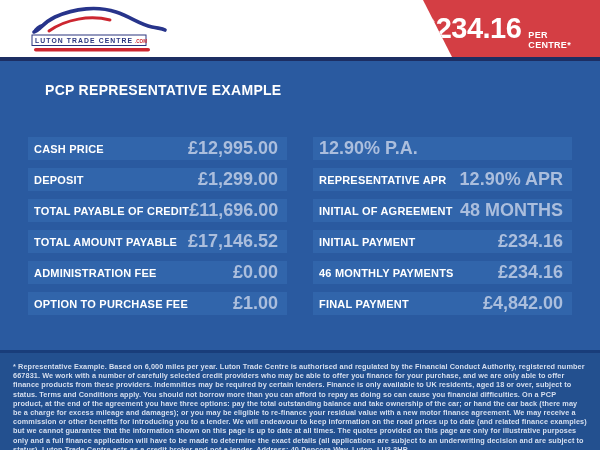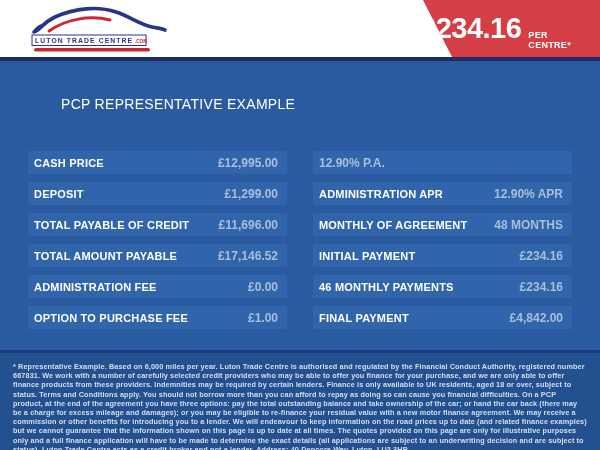--- a/index.html
+++ b/index.html
@@ -18,29 +18,29 @@
     display:flex; align-items:baseline; justify-content:flex-end;
     padding:14px 14px 0 0; gap:7px; color:#ffffff;
   }
   .price-amount { font-size:29px; font-weight:bold; letter-spacing:-0.5px; line-height:1; }
   .price-period { font-size:9px; font-weight:bold; letter-spacing:0.3px; }
 
   .navy-line { height:4px; background:#1c2e63; flex:none; }
 
   
   .panel { height:289px; background:#2a5aa0; padding:0 28px; flex:none; }
-  .panel-title { padding-top:35px; margin-left:33px; color:#ffffff; font-weight:normal;
+  .panel-title { padding-top:21px; margin-left:17px; color:#ffffff; font-weight:bold;
                  font-size:14px; letter-spacing:0.3px; }
   .columns { display:flex; gap:26px; margin-top:39px; }
   .col { flex:1; min-width:0; }
   .frow { height:23px; margin-bottom:8px; background:#3165ab;
           display:flex; align-items:center; justify-content:space-between;
           padding:0 9px 0 6px; }
   .frow-label { color:#ffffff; font-weight:bold; font-size:11px; letter-spacing:0.2px; white-space:nowrap; }
-  .frow-value { color:#abbedd; font-weight:bold; font-size:12px; white-space:nowrap; }
+  .frow-value { color:#abbedd; font-weight:bold; font-size:18px; white-space:nowrap; }
 
   
   .footer-sep { height:3px; background:#193d7a; flex:none; }
   .footer { flex:1; background:#23508f; padding:9px 13px; }
   .disclaimer { color:#d6dfef; font-size:7.3px; line-height:9.2px; font-weight:bold;
                 letter-spacing:0.1px; }
 </style>
 </head>
 <body>
 
@@ -96,25 +96,25 @@
           <span class="frow-label">OPTION TO PURCHASE FEE</span>
           <span class="frow-value">£1.00</span>
         </div>
       </div>
 
       <div class="col">
         <div class="frow">
           <span class="frow-value">12.90% P.A.</span>
         </div>
         <div class="frow">
-          <span class="frow-label">ADMINISTRATION APR</span>
+          <span class="frow-label">REPRESENTATIVE APR</span>
           <span class="frow-value">12.90% APR</span>
         </div>
         <div class="frow">
-          <span class="frow-label">MONTHLY OF AGREEMENT</span>
+          <span class="frow-label">INITIAL OF AGREEMENT</span>
           <span class="frow-value">48 MONTHS</span>
         </div>
         <div class="frow">
           <span class="frow-label">INITIAL PAYMENT</span>
           <span class="frow-value">£234.16</span>
         </div>
         <div class="frow">
           <span class="frow-label">46 MONTHLY PAYMENTS</span>
           <span class="frow-value">£234.16</span>
         </div>

